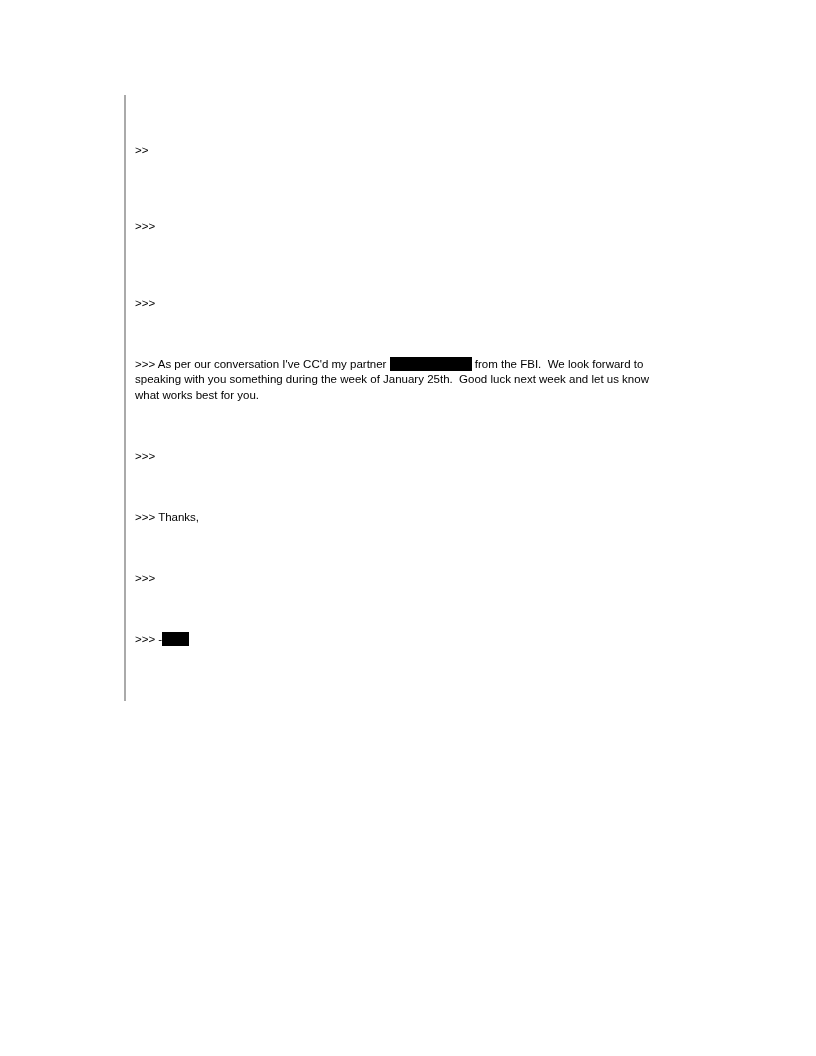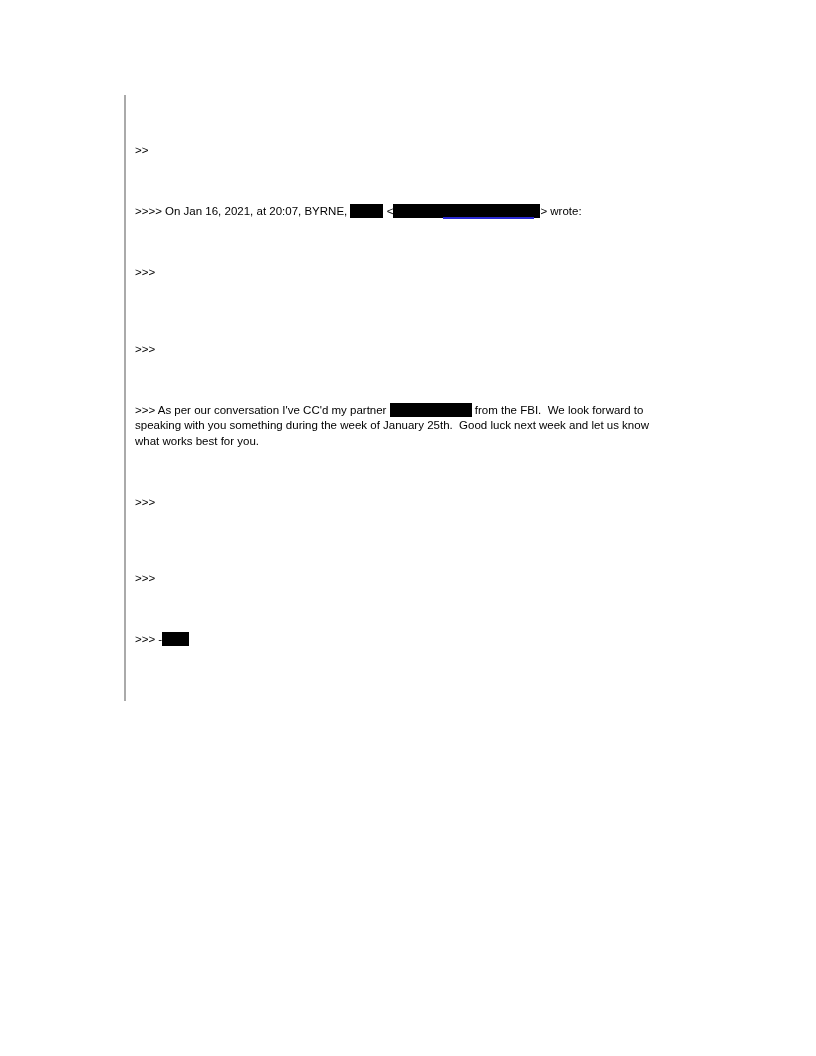--- a/index.html
+++ b/index.html
@@ -54,31 +54,31 @@
 </style>
 </head>
 <body style="background: rgb(255, 255, 255);">
 
 <div class="page">
   <div class="email-quote">
     <div class="email-text">
 
       <div class="email-line"><span>&gt;&gt;</span></div>
 
-      <div class="email-line"><span>&gt;&gt;&gt;&gt; On Jan 16, 2021, at 20:07, BYRNE, </span><span class="redaction" style="width: 33px;"></span><span> &lt;</span><span class="redaction" style="width: 147px;"><span class="link-underline"></span></span><span>&gt; wrote:</span></div>
 
       <div class="email-line"><span>&gt;&gt;&gt;</span></div>
 
 
       <div class="email-line"><span>&gt;&gt;&gt;</span></div>
 
       <div class="email-line"><span>&gt;&gt;&gt; As per our conversation I've CC'd my partner </span><span class="redaction" style="width: 82px;"></span><span> from the FBI.  We look forward to speaking with you something during the week of January 25th.  Good luck next week and let us know what works best for you.</span></div>
 
       <div class="email-line"><span>&gt;&gt;&gt;</span></div>
 
+      <div class="email-line"><span>&gt;&gt;&gt; Thanks,</span></div>
 
       <div class="email-line"><span>&gt;&gt;&gt;</span></div>
 
       <div class="email-line"><span>&gt;&gt;&gt; -</span><span class="redaction" style="width: 27px;"></span></div>
 
     </div>
   </div>
 </div>
 
 </body></html>

